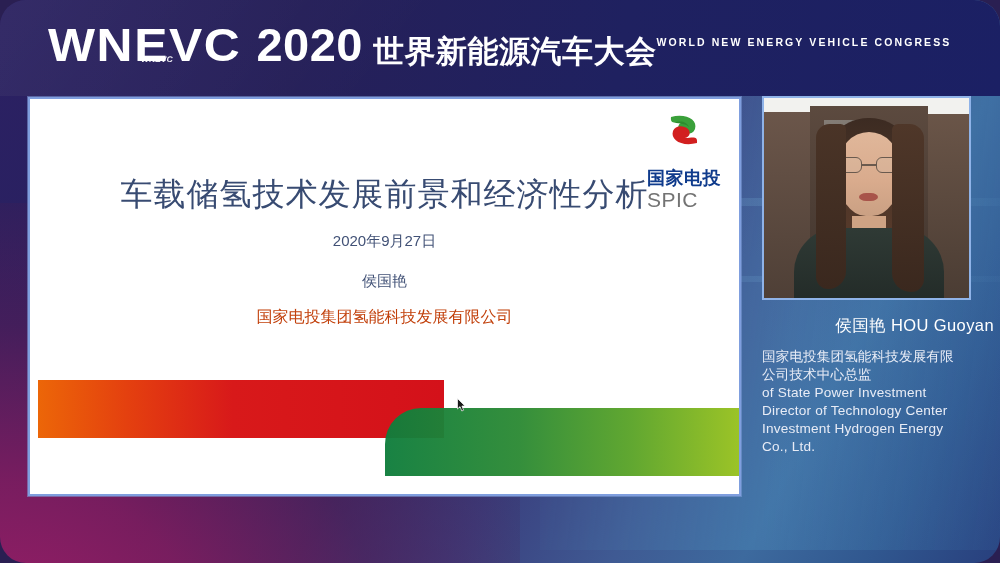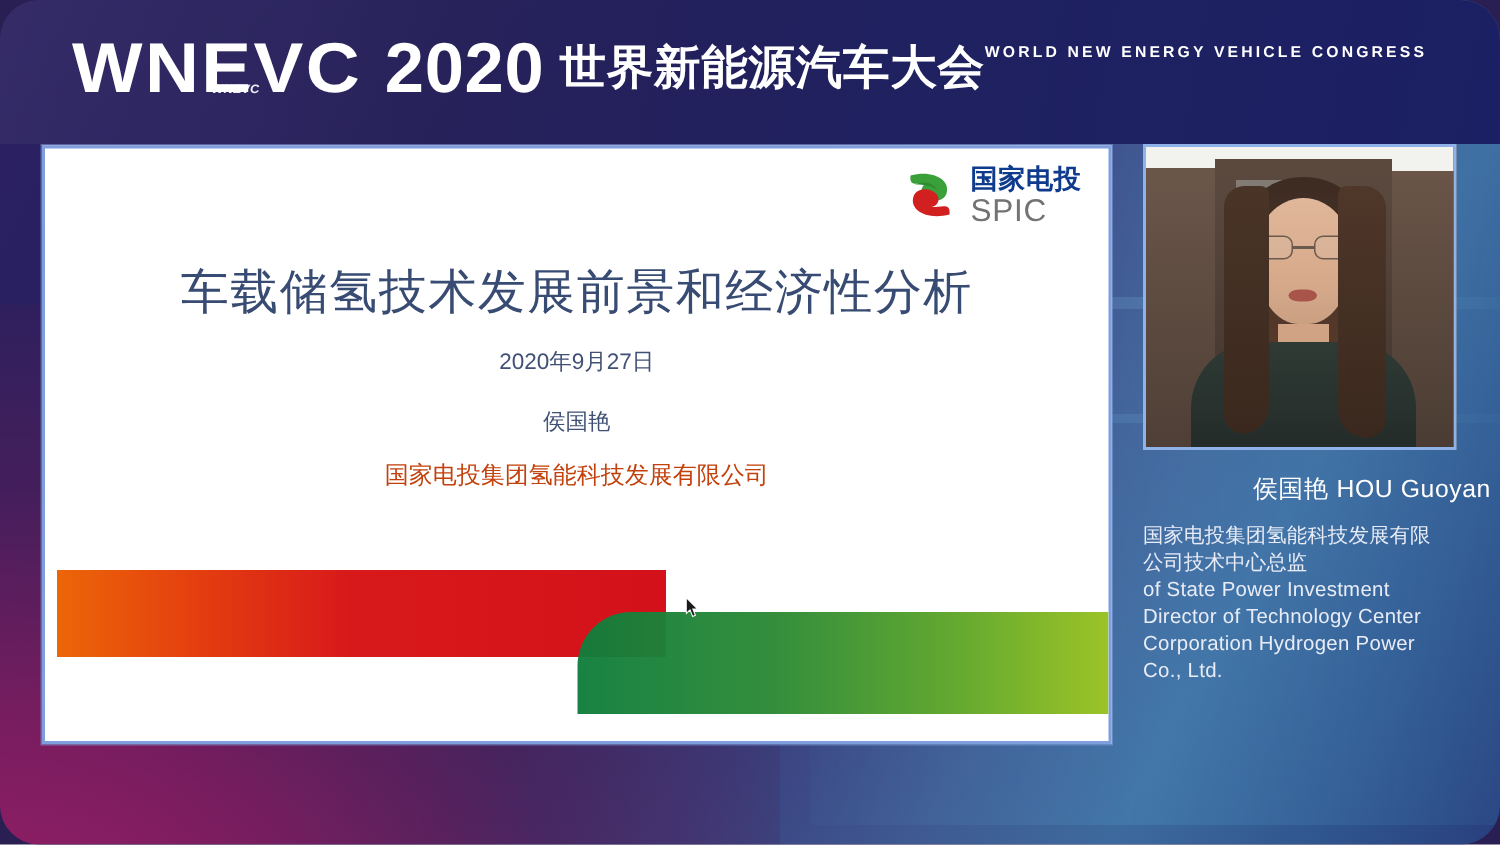--- a/index.html
+++ b/index.html
@@ -75,21 +75,21 @@
     letter-spacing:1.5px; line-height:50px;
     position:relative;
     transform:scaleX(1.06);
     transform-origin:left center;
   }
   .wnevc .nick {
     position:absolute; left:86px; top:14px;
     font-size:9px; font-weight:bold; letter-spacing:0px;
     color:#ffffff; opacity:0.92; transform:skewX(-8deg) scale(0.9);
   }
-  #year-block { display:flex; align-items:center; gap:10px; }
+  #year-block { display:flex; align-items:flex-end; gap:10px; }
   .year {
     font-size:47px; font-weight:bold; color:#ffffff;
     line-height:50px; letter-spacing:0.5px;
   }
   #cn-en { display:flex; flex-direction:row; }
   .cn-title {
     font-size:31px; font-weight:bold; color:#ffffff;
     line-height:36px; letter-spacing:0.5px;
   }
   .en-title {
@@ -99,21 +99,21 @@
 
   
   #slide {
     position:absolute; left:28px; top:97px; width:713px; height:399px;
     background:#ffffff;
     border:2px solid #7f9ede;
     box-shadow:0 0 0 1px rgba(130,160,220,0.55);
     overflow:hidden;
   }
   
-  #spic { position:absolute; right:18px; top:9px; display:flex; align-items:center; gap:5px; }
+  #spic { position:absolute; right:18px; top:9px; display:flex; align-items:center; gap:17px;flex-direction:column; }
   #spic-mark { width:44px; height:44px; position:relative; }
   #spic-text { display:flex; flex-direction:column; line-height:1; }
   .spic-cn { font-size:18px; font-weight:bold; color:#0f3b8c; letter-spacing:0.5px; }
   .spic-en { font-size:21px; font-weight:normal; color:#737373; letter-spacing:0.5px; margin-top:2px; }
 
   #slide-title {
     position:absolute; left:0; right:0; top:74px;
     text-align:center;
     font-size:32px; color:#384b72; font-weight:normal;
     letter-spacing:1px;
@@ -270,21 +270,21 @@
     <div class="cam-hair-front-l"></div>
     <div class="cam-hair-front-r"></div>
   </div>
 
   <div id="speaker-info">
     <div id="sp-name">侯国艳  HOU Guoyan</div>
     <div class="sp-line">国家电投集团氢能科技发展有限</div>
     <div class="sp-line">公司技术中心总监</div>
     <div class="sp-line en">of State Power Investment</div>
     <div class="sp-line en">Director of Technology Center</div>
-    <div class="sp-line en">Corporation Hydrogen Power</div>
+    <div class="sp-line en">Investment Hydrogen Energy</div>
     <div class="sp-line en">Co., Ltd.</div>
   </div>
 
   <div id="cursor">
     <svg width="9" height="14" viewBox="0 0 9 14" aria-hidden="true">
       <path d="M0.5 0.5 L0.5 11 L3 8.6 L4.8 13 L6.6 12.2 L4.9 8 L8 8 Z" fill="#1a1a1a" stroke="#ffffff" stroke-width="0.7"></path>
     </svg>
   </div>
 </div>
 

